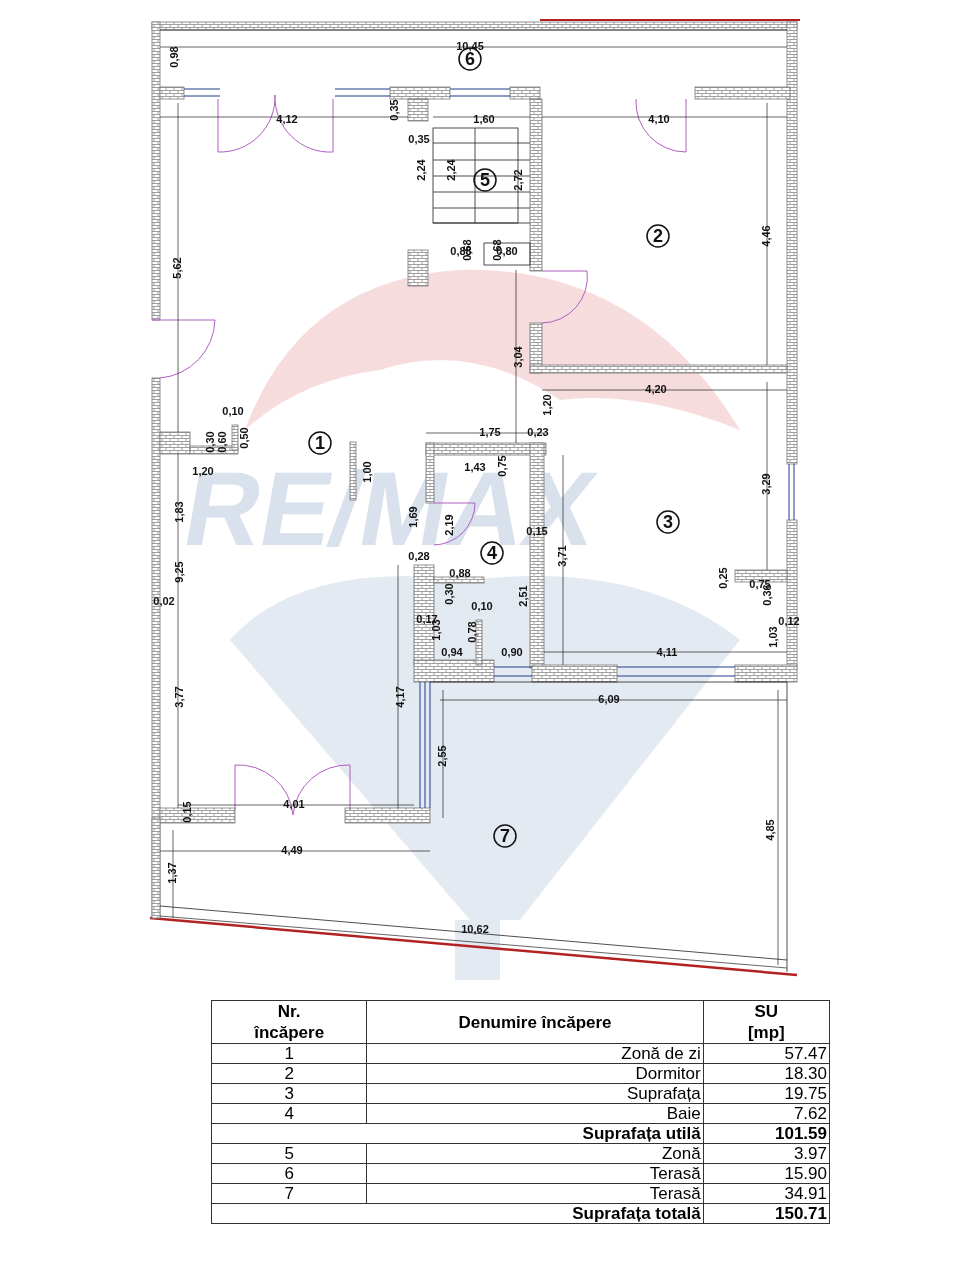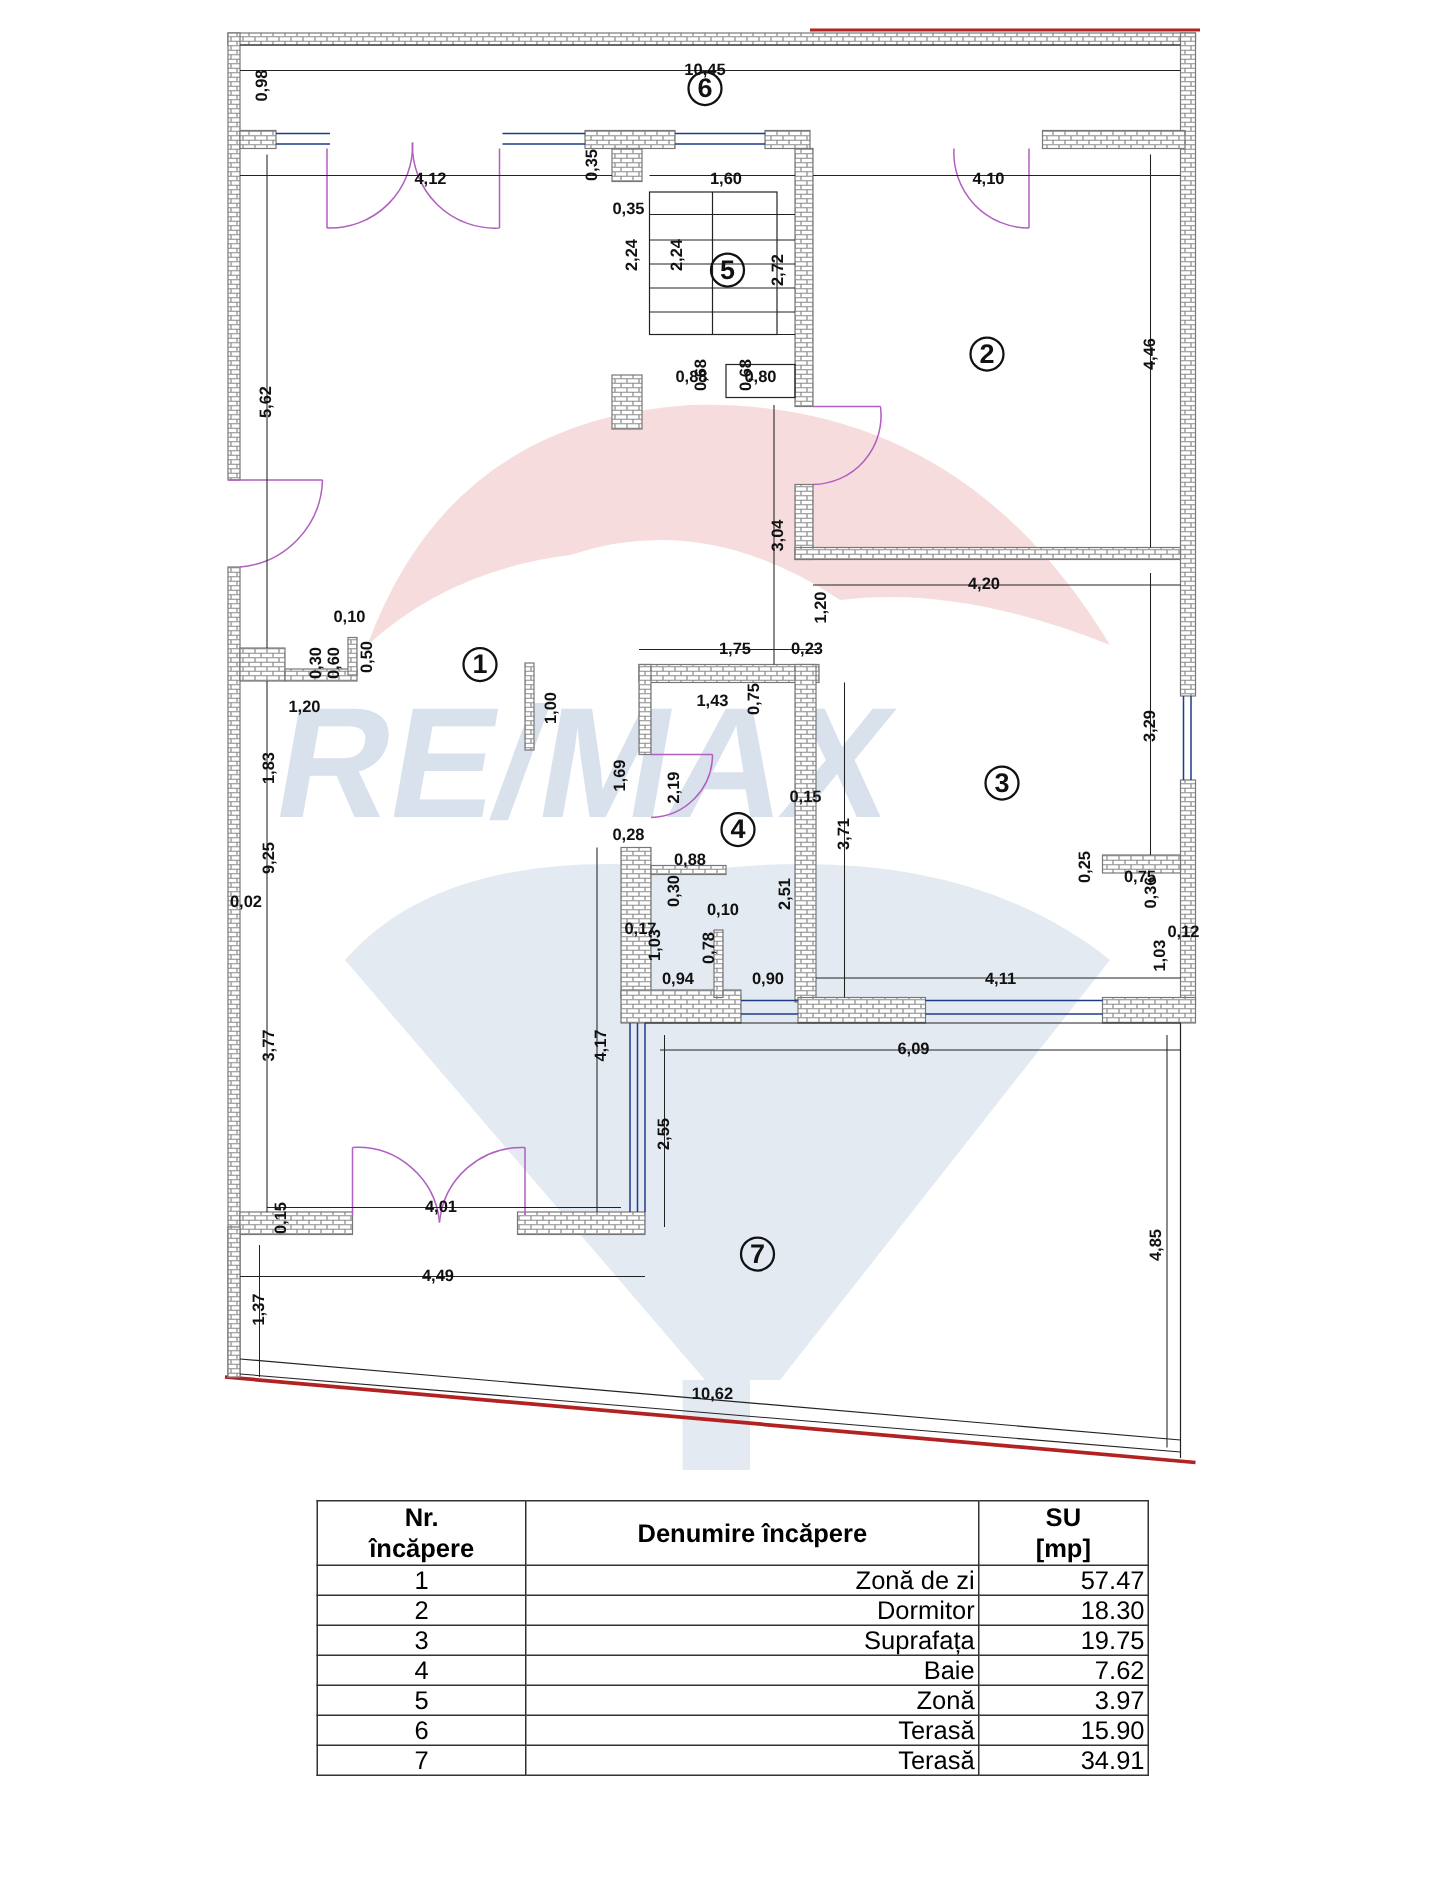--- a/index.html
+++ b/index.html
@@ -1,20 +1,20 @@
 <!DOCTYPE html>
 <html><head>
 <meta charset="utf-8">
 <style>
   html, body { margin:0; padding:0; background:#ffffff; }
   body { width:960px; height:1265px; position:relative; overflow:hidden; font-family:"Liberation Sans", sans-serif; }
   #plan { position:absolute; left:0; top:0; width:960px; height:990px; }
   #plan text { font-family:"Liberation Sans", sans-serif; font-weight:bold; fill:#111; }
   .dim { font-size:11px; }
-  #rooms-table { position:absolute; left:211px; top:1000px; width:555px; border-collapse:collapse; font-family:"Liberation Sans", sans-serif; font-size:17px; color:#000;padding-left:15px; }
+  #rooms-table { position:absolute; left:211px; top:1000px; width:619px; border-collapse:collapse; font-family:"Liberation Sans", sans-serif; font-size:17px; color:#000;padding-left:15px; }
   #rooms-table td, #rooms-table th { border:1px solid #333; padding:0 2px; line-height:19px; }
   #rooms-table th { font-weight:bold; text-align:center; vertical-align:middle; line-height:21px; }
   #rooms-table td.nr { text-align:center; width:134px; }
   #rooms-table td.name { text-align:right; width:294px; padding-left:4px; }
   #rooms-table td.su { text-align:right; width:108px;margin-top:24px; }
   #rooms-table tr.subtotal td { font-weight:bold; }
   #rooms-table tr.subtotal td.label { text-align:right; }
 </style>
 </head>
 <body>
@@ -260,29 +260,37 @@
     <tr>
       <td class="nr">3</td>
       <td class="name">Suprafața</td>
       <td class="su">19.75</td>
     </tr>
     <tr>
       <td class="nr">4</td>
       <td class="name">Baie</td>
       <td class="su">7.62</td>
     </tr>
+    <tr class="subtotal">
+      <td class="label" colspan="2">Suprafața utilă</td>
+      <td class="su">101.59</td>
+    </tr>
     <tr>
       <td class="nr">5</td>
       <td class="name">Zonă</td>
       <td class="su">3.97</td>
     </tr>
     <tr>
       <td class="nr">6</td>
       <td class="name">Terasă</td>
       <td class="su">15.90</td>
     </tr>
     <tr>
       <td class="nr">7</td>
       <td class="name">Terasă</td>
       <td class="su">34.91</td>
     </tr>
+    <tr class="subtotal">
+      <td class="label" colspan="2">Suprafața totală</td>
+      <td class="su">150.71</td>
+    </tr>
   </tbody>
 </table>
 
 </body></html>

